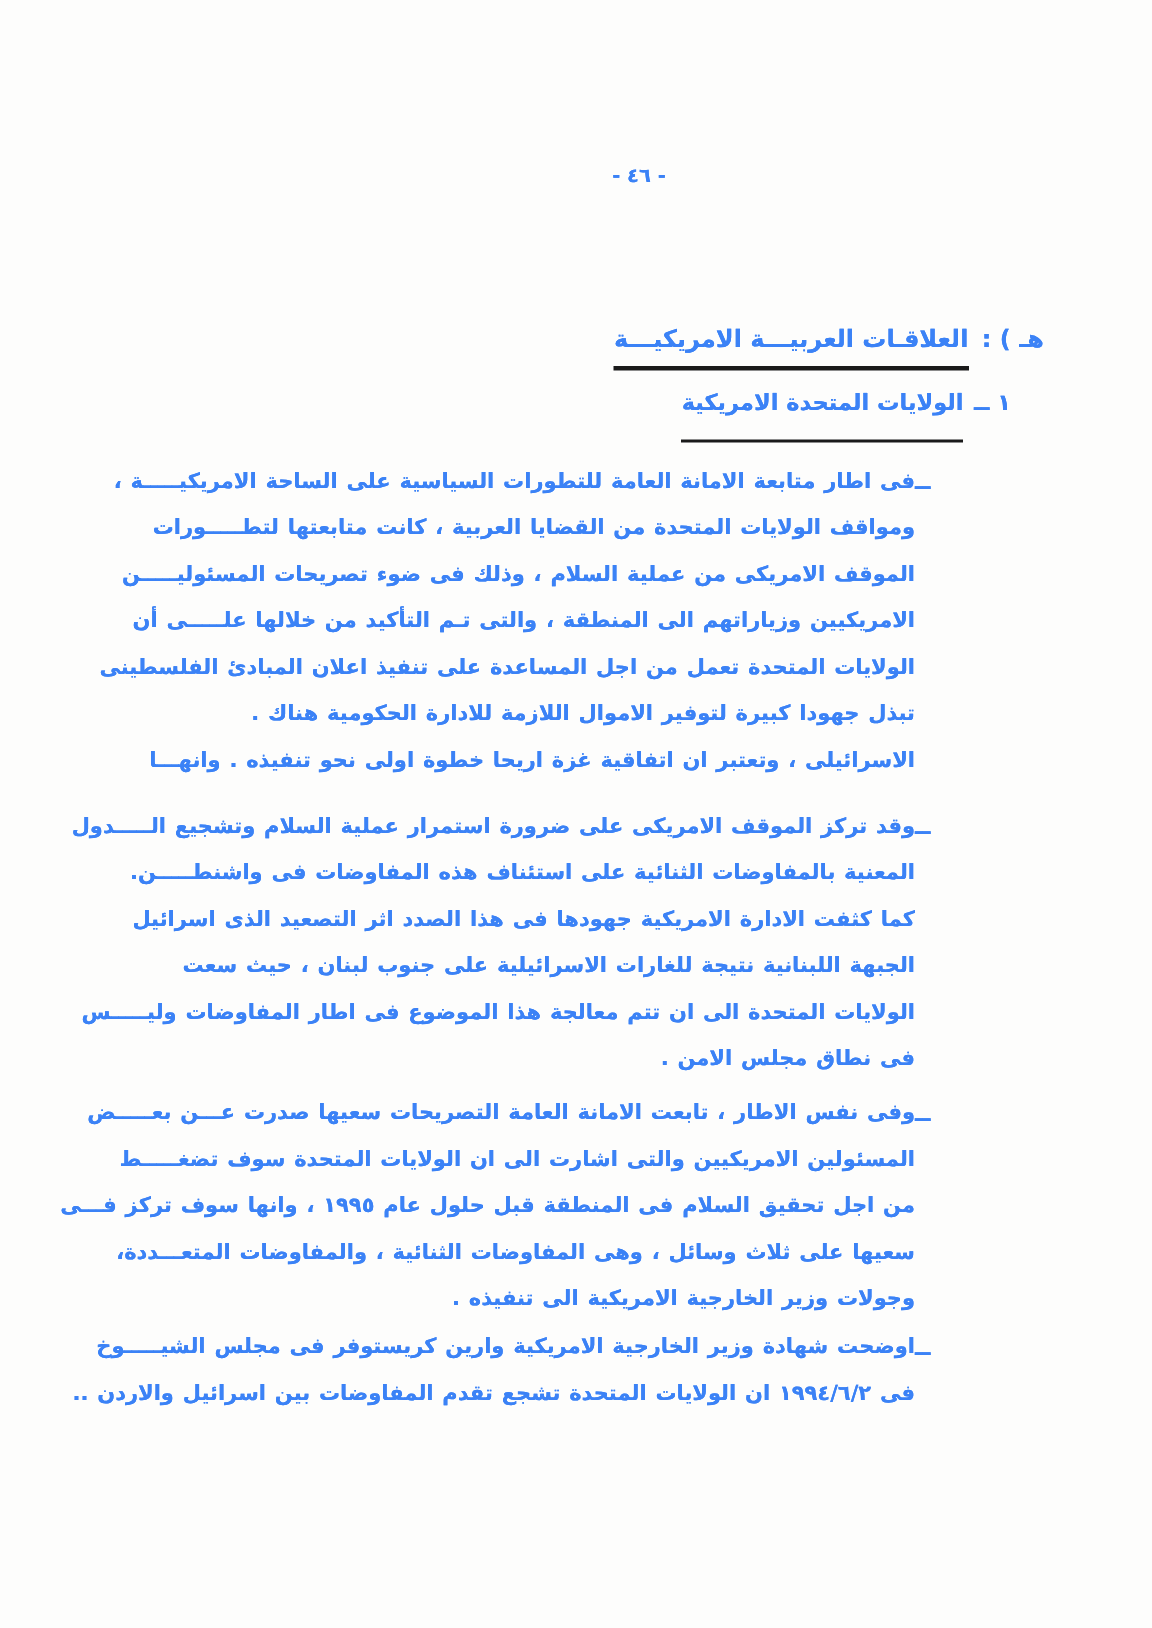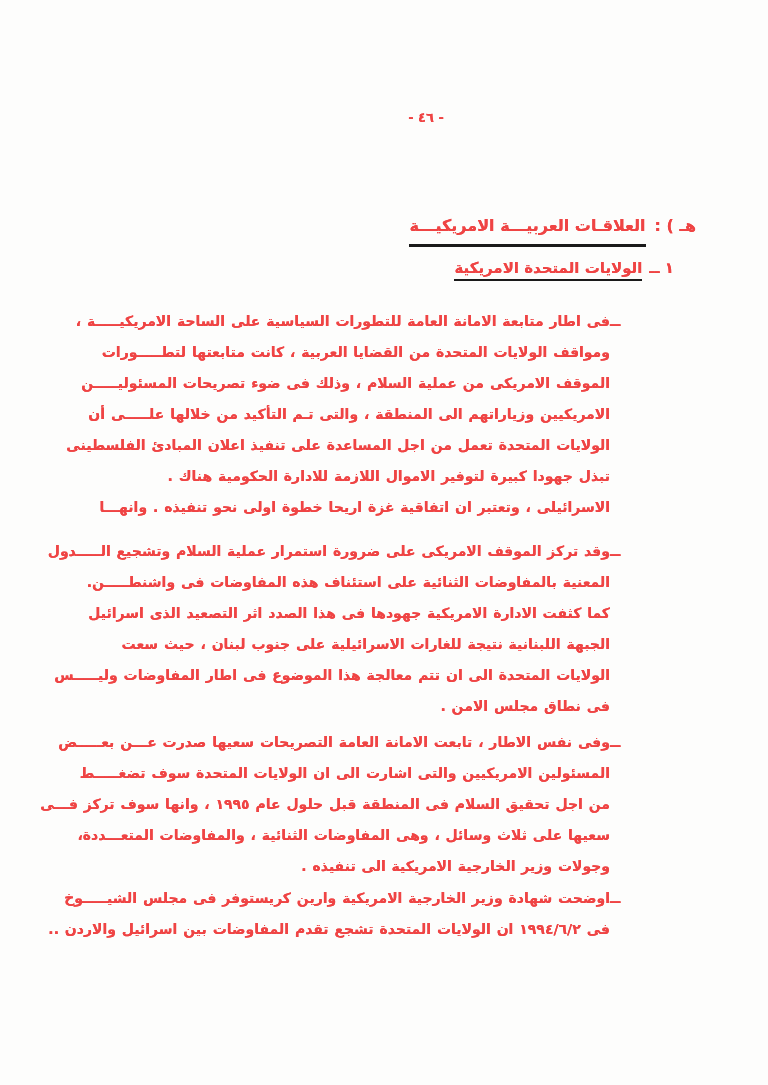--- a/index.html
+++ b/index.html
@@ -4,21 +4,21 @@
 <style>
   html, body { margin: 0; padding: 0; background: #ffffff; }
   .page {
     position: relative;
     width: 768px;
     height: 1085px;
     background: #fdfdfc;
     overflow: hidden;
     font-family: "DejaVu Sans", sans-serif;
     font-weight: 700;
-    color: #ef4444;
+    color: #3b82f6;
     direction: rtl;
     text-shadow: 0 0 0.4px currentColor;
   }
   .pageno {
     position: absolute;
     top: 110px; left: 386px; width: 80px;
     text-align: center;
     direction: ltr;
     font-size: 13px;
     letter-spacing: 2px;
@@ -42,21 +42,21 @@
     position: absolute;
     top: 258px; right: 94px;
     display: flex;
     align-items: flex-start;
     gap: 7px;
     font-size: 15px;
     line-height: 21px;
     white-space: nowrap;
   }
   .s-title {
-    padding-bottom: 0;
+    padding-bottom: 14px;
     border-bottom: 2.5px solid #1a1a1a;
   }
   .content {
     position: absolute;
     top: 306px; right: 133px;
     width: 500px;
   }
   .para { display: flex; }
   .para.p1 { margin-bottom: 13px; }
   .para.p2 { margin-bottom: 5px; }

